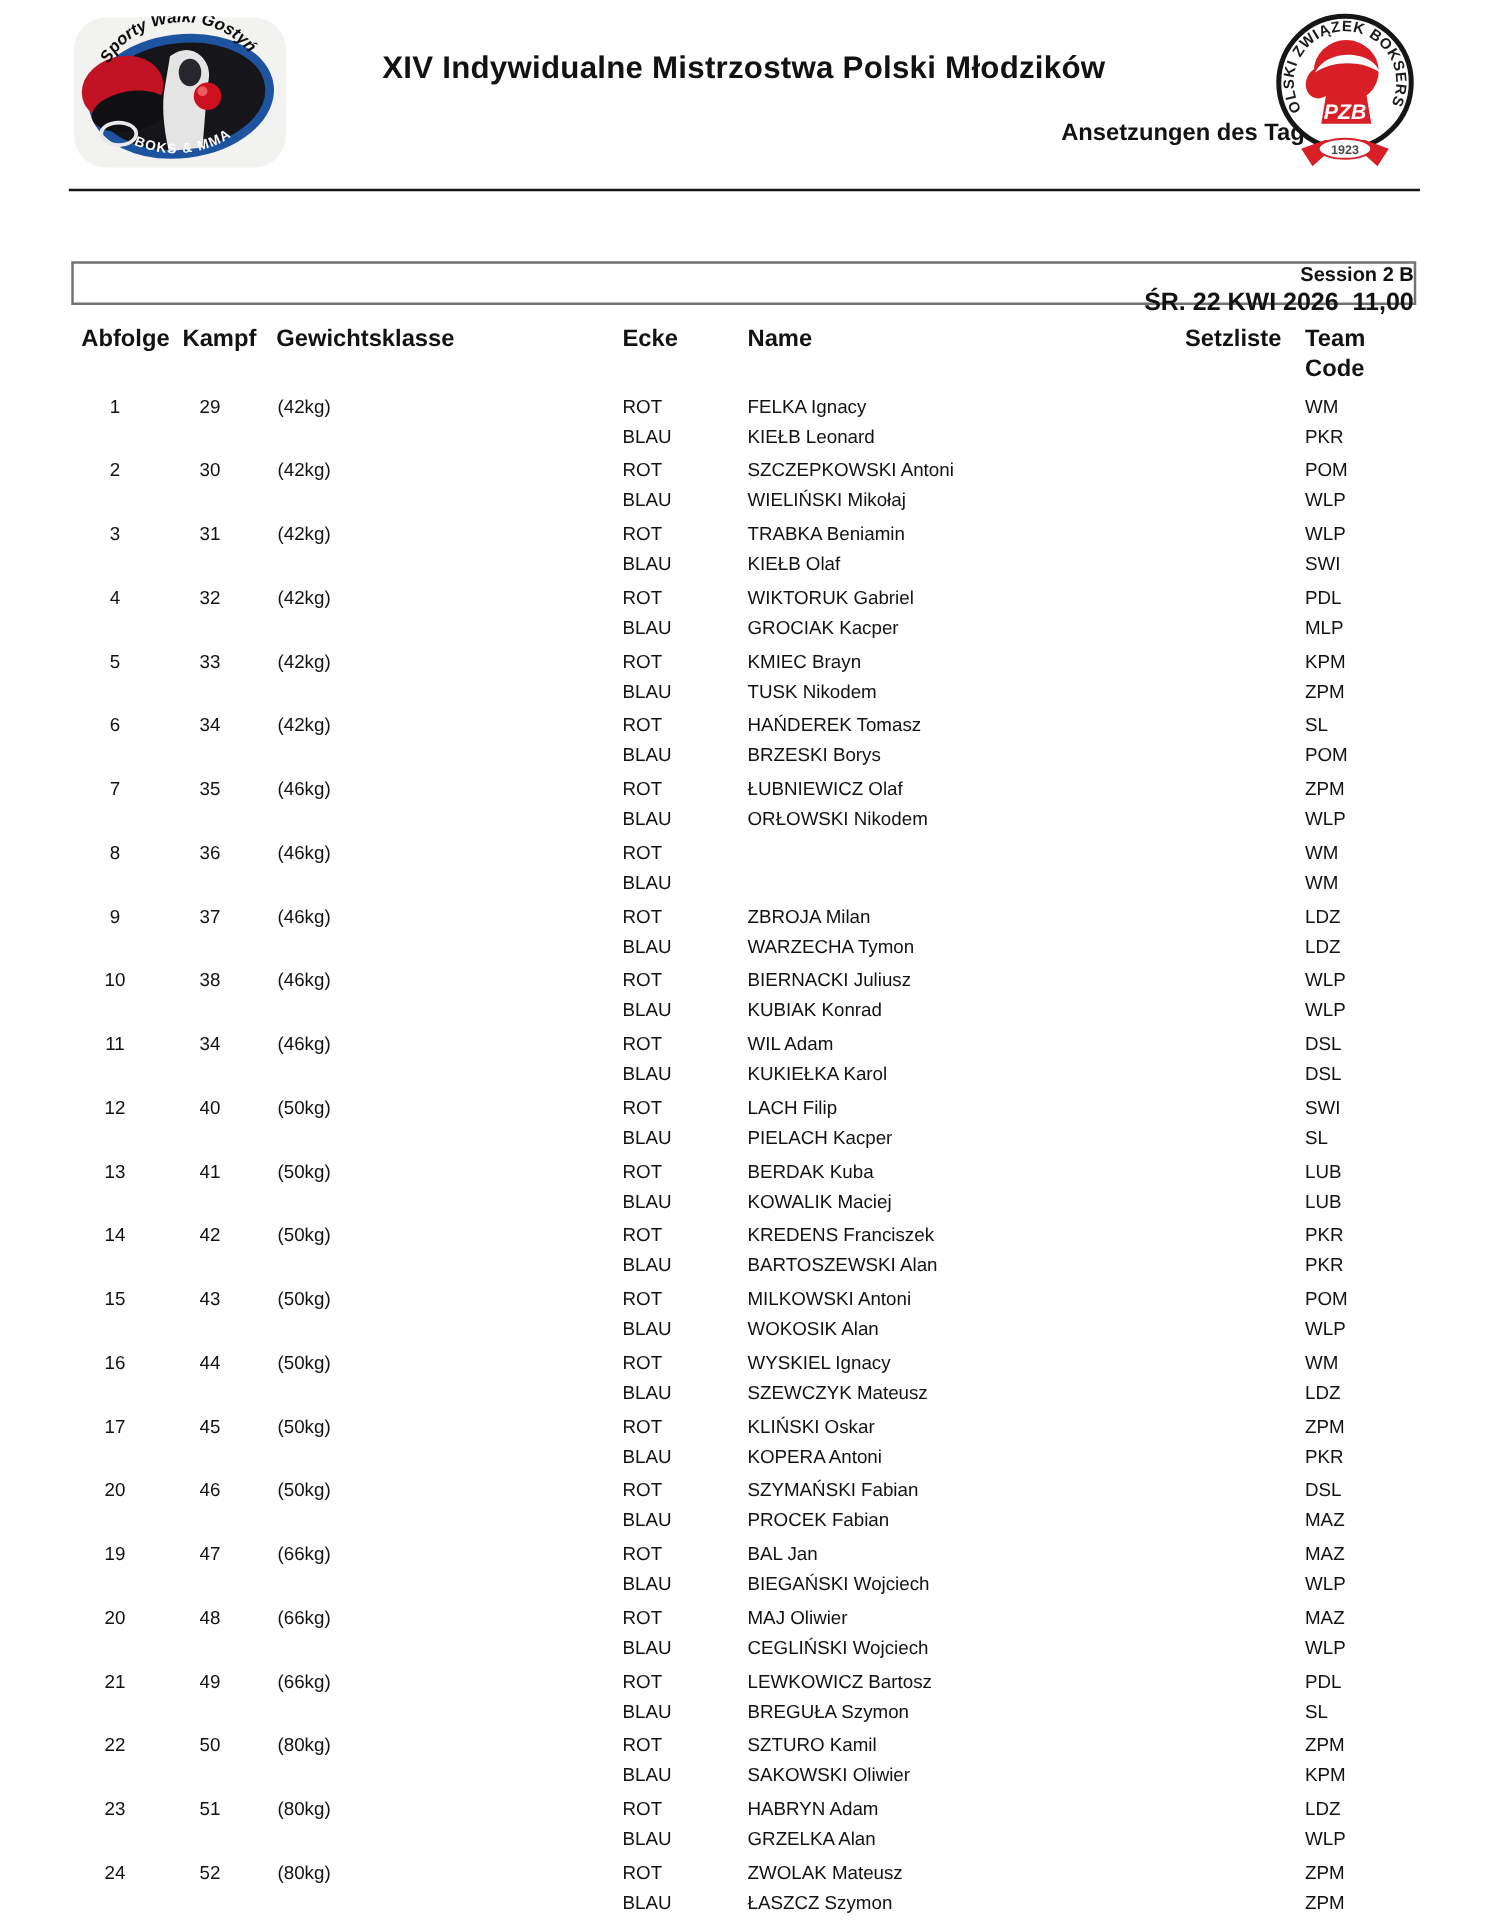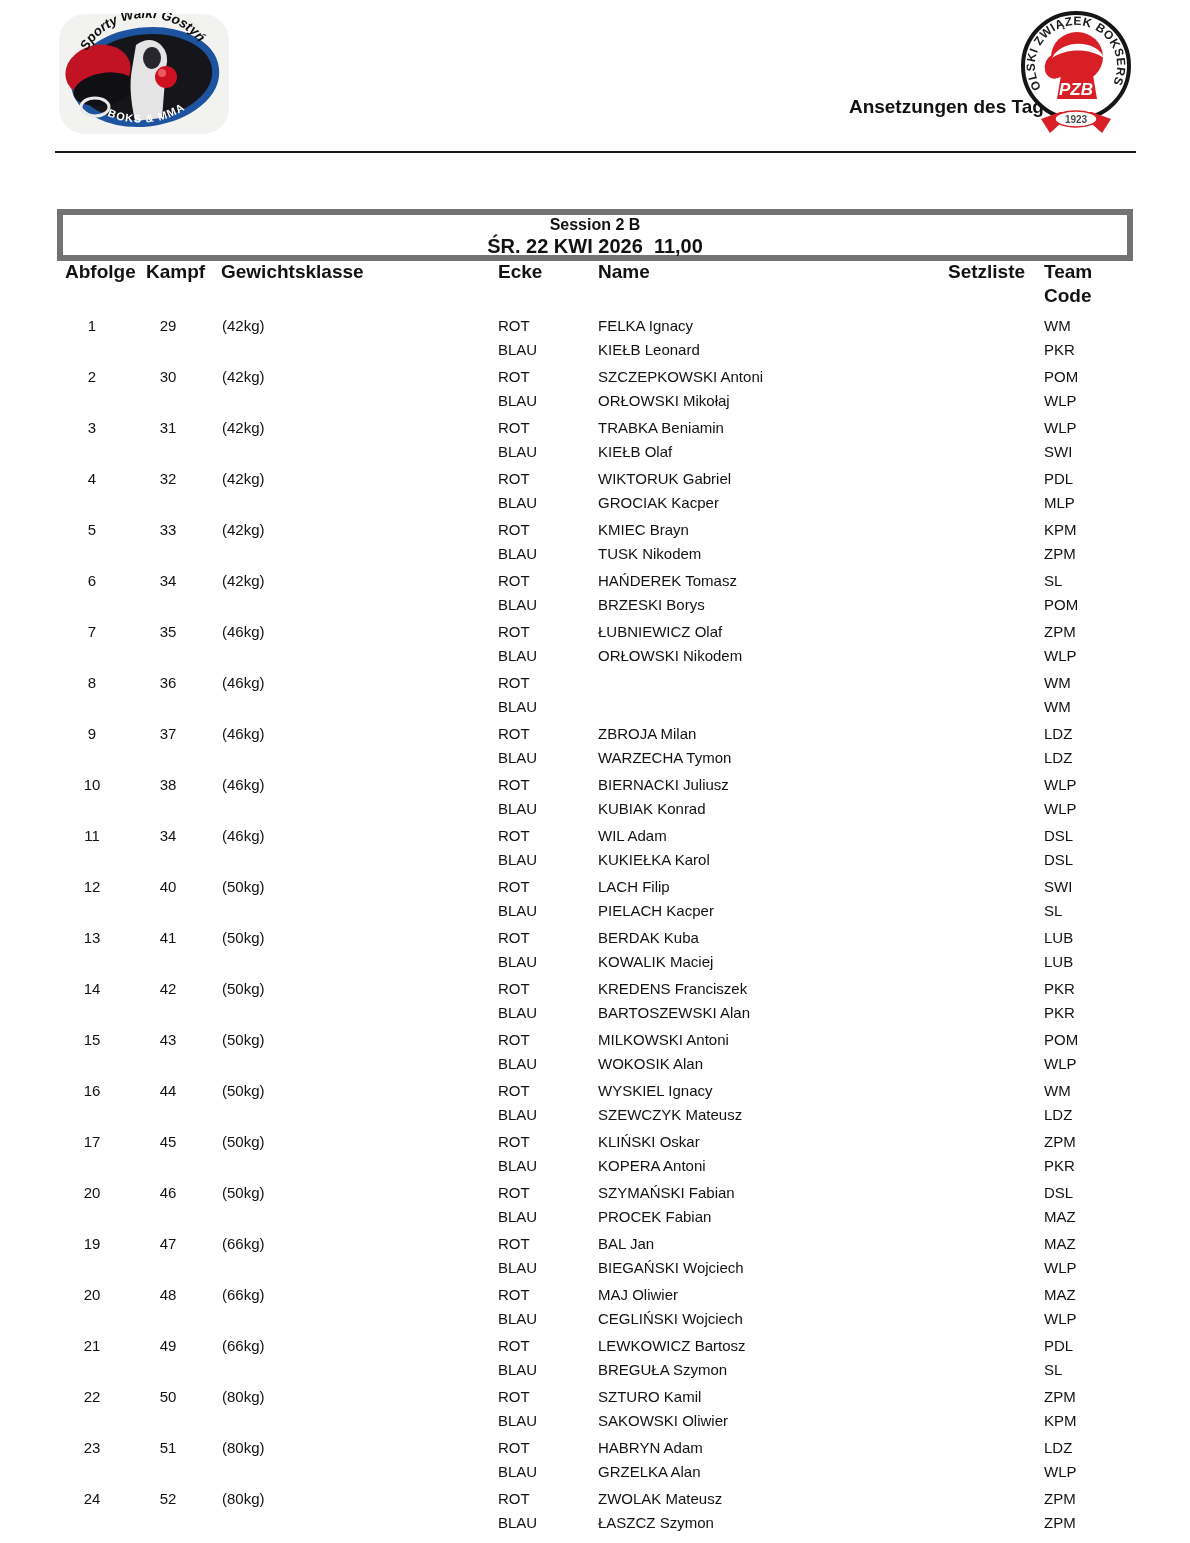--- a/index.html
+++ b/index.html
@@ -13,22 +13,22 @@
     font-size:25px; font-weight:700; letter-spacing:.2px;
   }
   .subtitle {
     position:absolute; top:96px; left:125px; right:125px; text-align:right;
     font-size:19px; font-weight:700;
   }
   .logo-left { position:absolute; top:13px; left:58px; }
   .logo-right { position:absolute; top:5px; left:1015px; }
   .rule { position:absolute; top:151px; left:55px; width:1081px; height:2px; background:#161616; }
   .session-box {
-    position:absolute; top:209px; left:57px; width:1076px; height:52px;
-    border:6px solid #737373; box-sizing:border-box; text-align:center;
+    position:absolute; top:209px; left:57px; width:1076px; height:35px;
+    border:2px solid #737373; box-sizing:border-box; text-align:right;
   }
   .session-title { font-size:16px; font-weight:700; margin-top:1px; }
   .session-datetime { font-size:20px; font-weight:700; white-space:pre; margin-top:1px; }
   .col-headers span { position:absolute; font-size:19px; font-weight:700; white-space:nowrap; }
   .h-abfolge { left:65px;  top:261px; }
   .h-kampf   { left:146px; top:261px; }
   .h-gewicht { left:221px; top:261px; }
   .h-ecke    { left:498px; top:261px; }
   .h-name    { left:598px; top:261px; }
   .h-setz    { left:948px; top:261px; }
@@ -65,20 +65,21 @@
     <circle cx="108" cy="64" r="11" fill="#cf1020"></circle>
     <circle cx="104" cy="60" r="4" fill="#ec5b62"></circle>
     <text font-size="13.5" font-weight="700" font-style="italic" fill="#0d0d0d">
       <textPath href="#lg-top" startOffset="50%" text-anchor="middle">Sporty Walki Gostyń</textPath>
     </text>
     <text font-size="11" font-weight="700" fill="#ffffff" letter-spacing="1">
       <textPath href="#lg-bot" startOffset="50%" text-anchor="middle">BOKS &amp; MMA</textPath>
     </text>
   </svg>
 
+  <div class="title">XIV Indywidualne Mistrzostwa Polski Młodzików</div>
   <div class="subtitle">Ansetzungen des Tages</div>
 
   <svg class="logo-right" width="122" height="136" viewBox="0 0 122 136">
     <defs>
       <path id="pzb-ring" d="M 25.5 81.5 A 41 41 0 1 1 96.5 81.5" fill="none"></path>
     </defs>
     <circle cx="61" cy="61" r="53" fill="#ffffff" stroke="#161616" stroke-width="4"></circle>
     <text font-size="12" font-weight="700" fill="#1b1b1b" letter-spacing="0.6">
       <textPath href="#pzb-ring" startOffset="50%" text-anchor="middle">POLSKI ZWIĄZEK BOKSERSKI</textPath>
     </text>
@@ -132,21 +133,21 @@
     <div class="row">
       <span class="c c-a">2</span>
       <span class="c c-k">30</span>
       <span class="c c-w">(42kg)</span>
       <span class="c c-e">
         <span class="l">ROT</span>
         <span class="l">BLAU</span>
       </span>
       <span class="c c-n">
         <span class="l">SZCZEPKOWSKI Antoni</span>
-        <span class="l">ORŁOWSKI Mikołaj</span>
+        <span class="l">WIELIŃSKI Mikołaj</span>
       </span>
       <span class="c c-t">
         <span class="l">POM</span>
         <span class="l">WLP</span>
       </span>
     </div>
 
     <div class="row">
       <span class="c c-a">3</span>
       <span class="c c-k">31</span>

